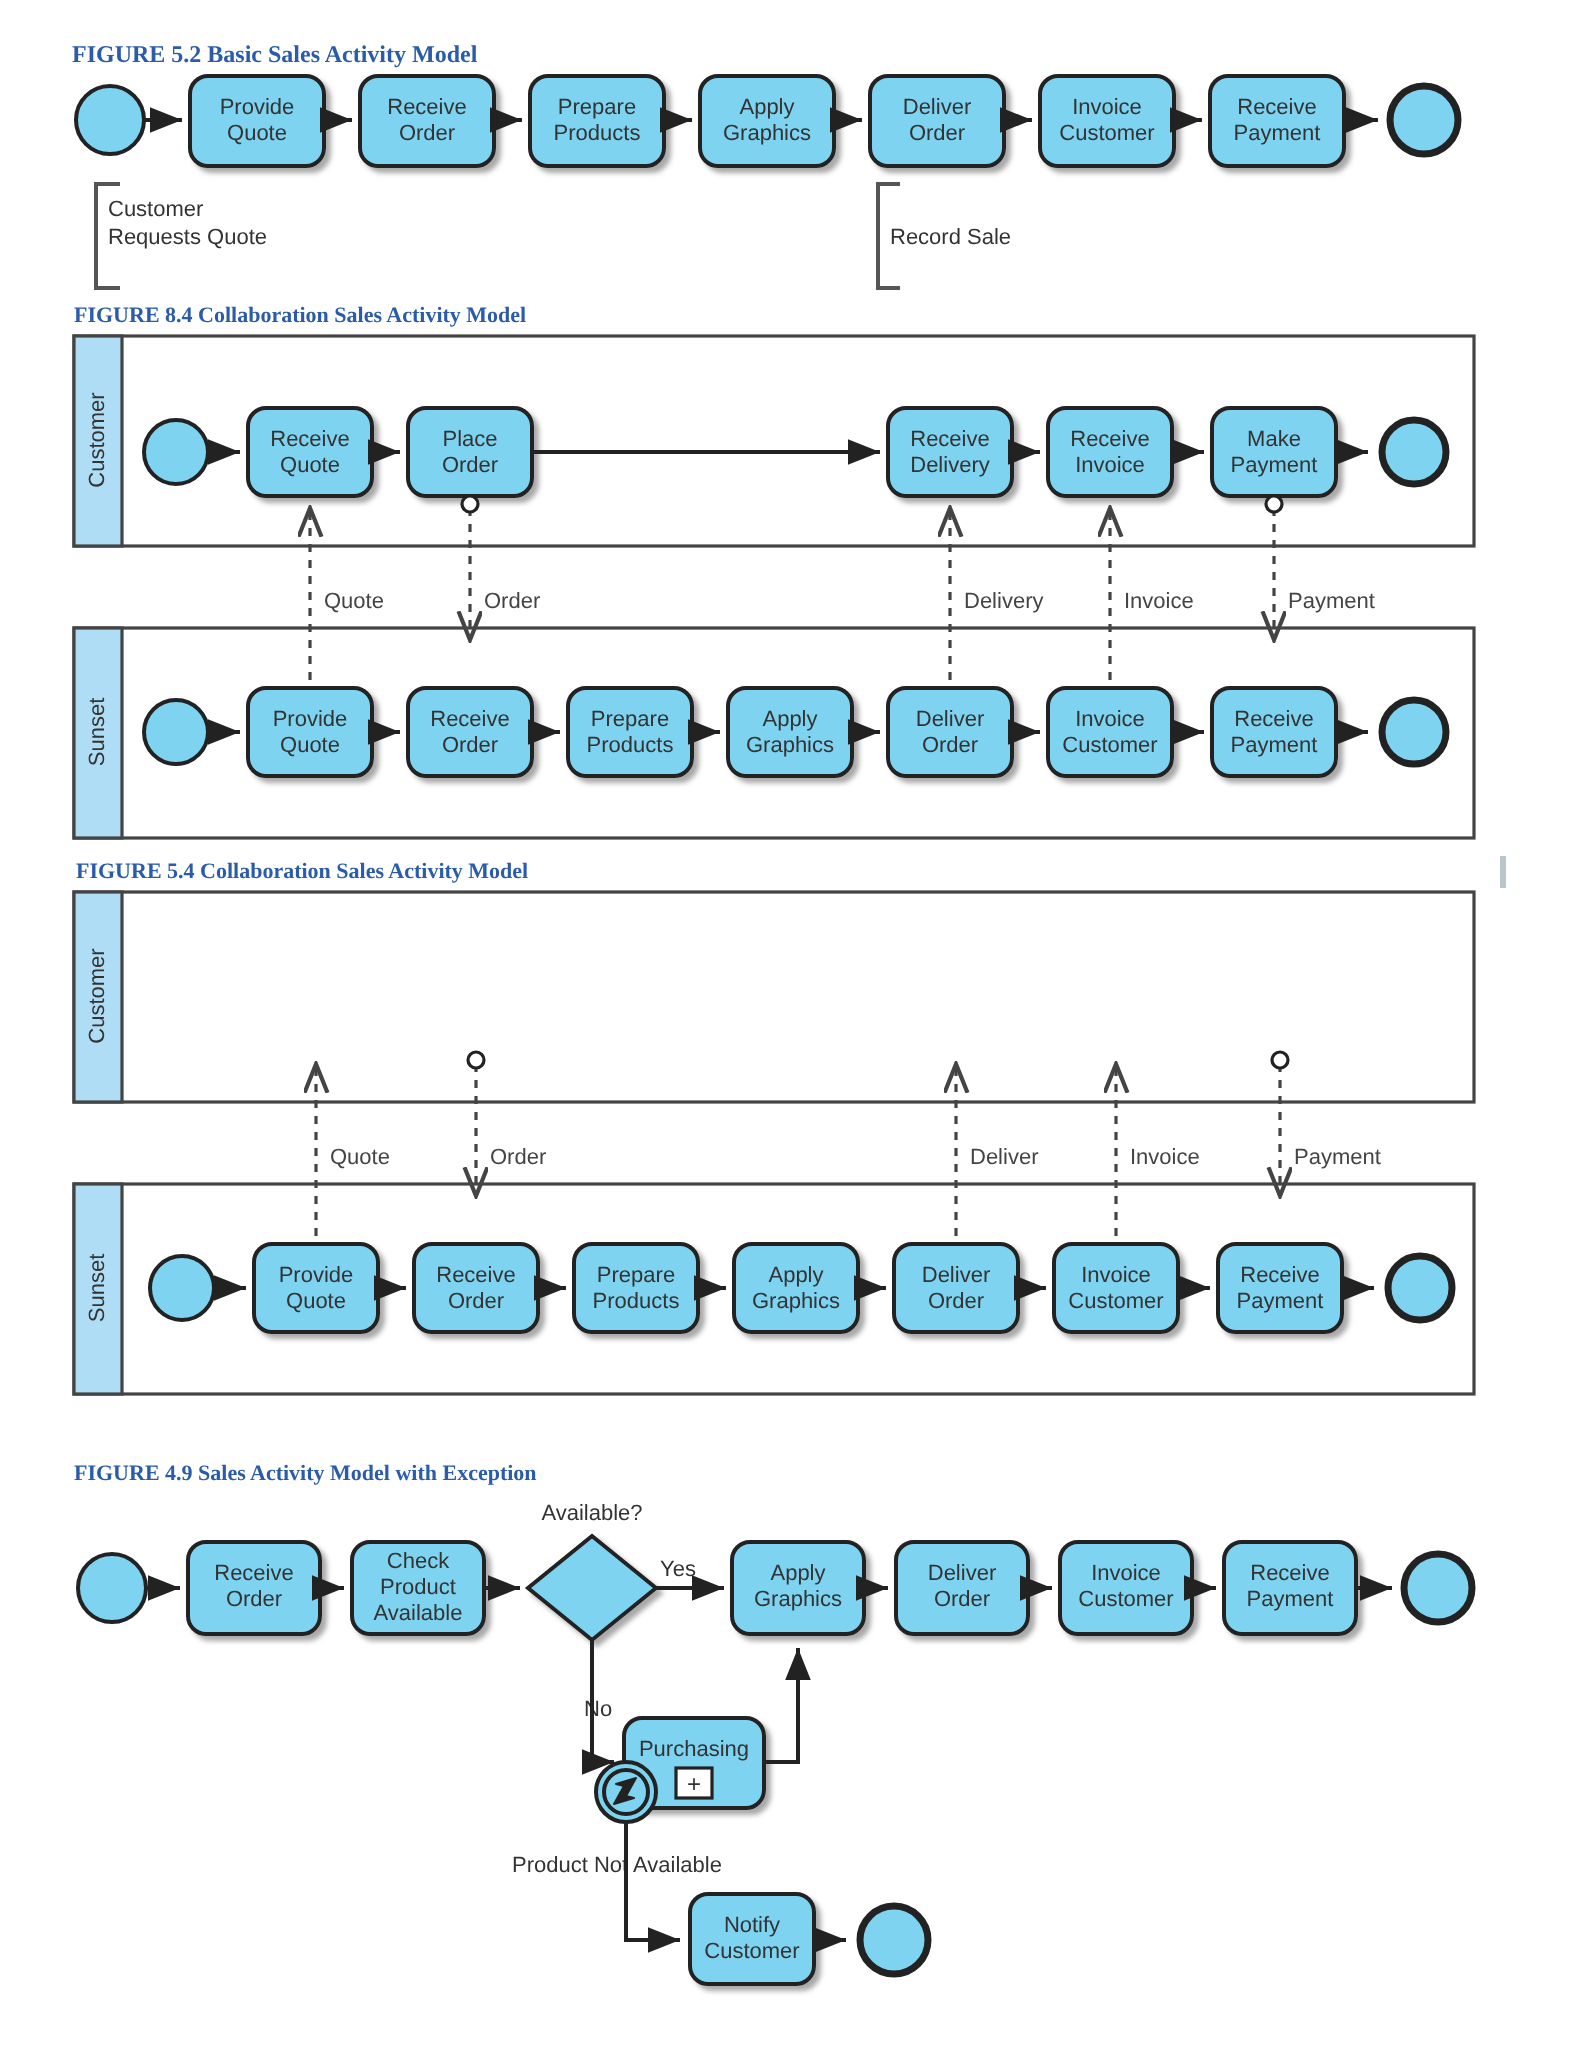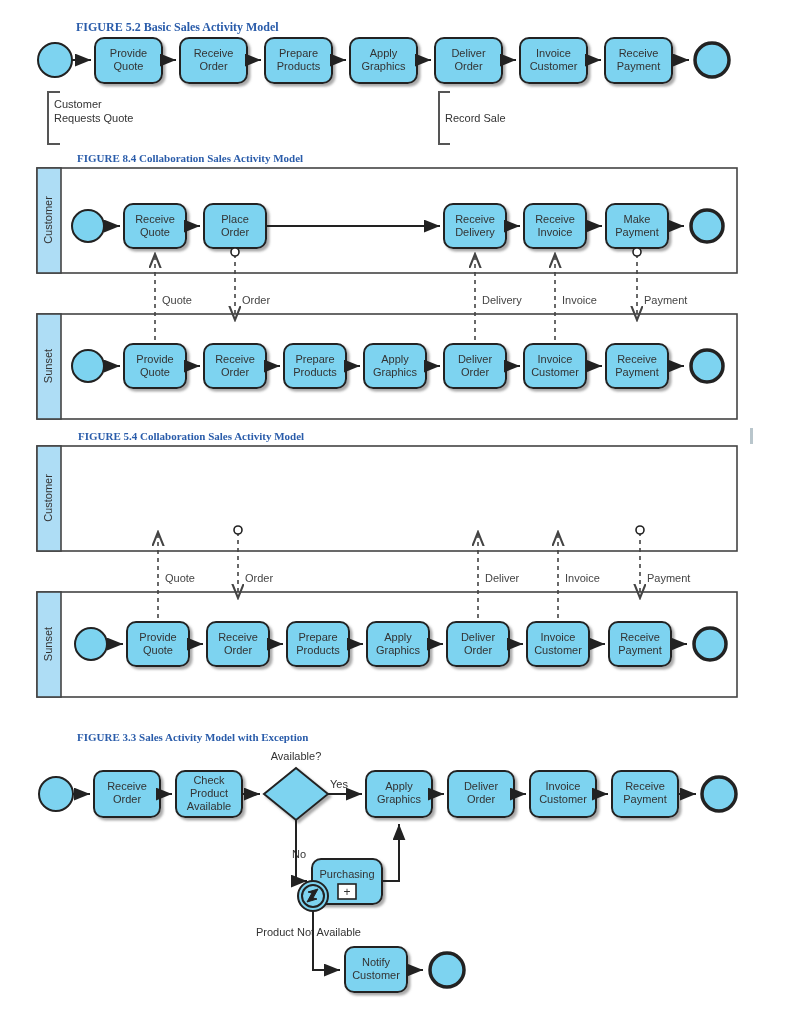--- a/index.html
+++ b/index.html
@@ -6,21 +6,20 @@
   body{
     width:792px;height:1024px;position:relative;
     font-family:"Liberation Sans",sans-serif;
     color:#333;overflow:hidden;
   }
   .fig-title{
     position:absolute;
     font-family:"Liberation Serif",serif;
     font-weight:bold;color:#2a5caa;
     white-space:nowrap;
-    margin-left:40px;
   }
   svg{position:absolute;left:0;top:0;overflow:visible;}
   .task-label,.msg-label,.ann-label,.flow-label{
     font-family:"Liberation Sans",sans-serif;
     fill:#333;text-anchor:middle;
   }
   .task-label{font-size:11px;}
   .msg-label{font-size:11px;text-anchor:start;fill:#444;}
   .ann-label{font-size:11px;text-anchor:start;fill:#333;}
   .flow-label{font-size:11px;text-anchor:start;fill:#333;}
@@ -321,21 +320,21 @@
     <line x1="269" y1="198" x2="283" y2="198"></line>
     <line x1="349" y1="198" x2="363" y2="198"></line>
     <line x1="429" y1="198" x2="443" y2="198"></line>
     <line x1="509" y1="198" x2="523" y2="198"></line>
     <line x1="589" y1="198" x2="605" y2="198"></line>
     <line x1="671" y1="198" x2="687" y2="198"></line>
   </g>
   <circle cx="710" cy="198" r="16" fill="#7DD3F0" stroke="#222" stroke-width="3.5"></circle>
 </svg>
 
-<div class="fig-title" style="left:37px;top:731px;font-size:11px;">FIGURE 3.3 Sales Activity Model with Exception</div>
+<div class="fig-title" style="left:37px;top:731px;font-size:11px;">FIGURE 4.9 Sales Activity Model with Exception</div>
 
 <svg width="792" height="275" style="top:748px;">
   <circle cx="56" cy="46" r="17" fill="#7DD3F0" stroke="#222" stroke-width="2"></circle>
 
   <g>
     <rect x="94" y="23" width="66" height="46" rx="9" fill="#7DD3F0" stroke="#222" stroke-width="2" filter="url(#sh)"></rect>
     <text class="task-label" x="127" y="42">Receive</text>
     <text class="task-label" x="127" y="55">Order</text>
   </g>
   <g>

